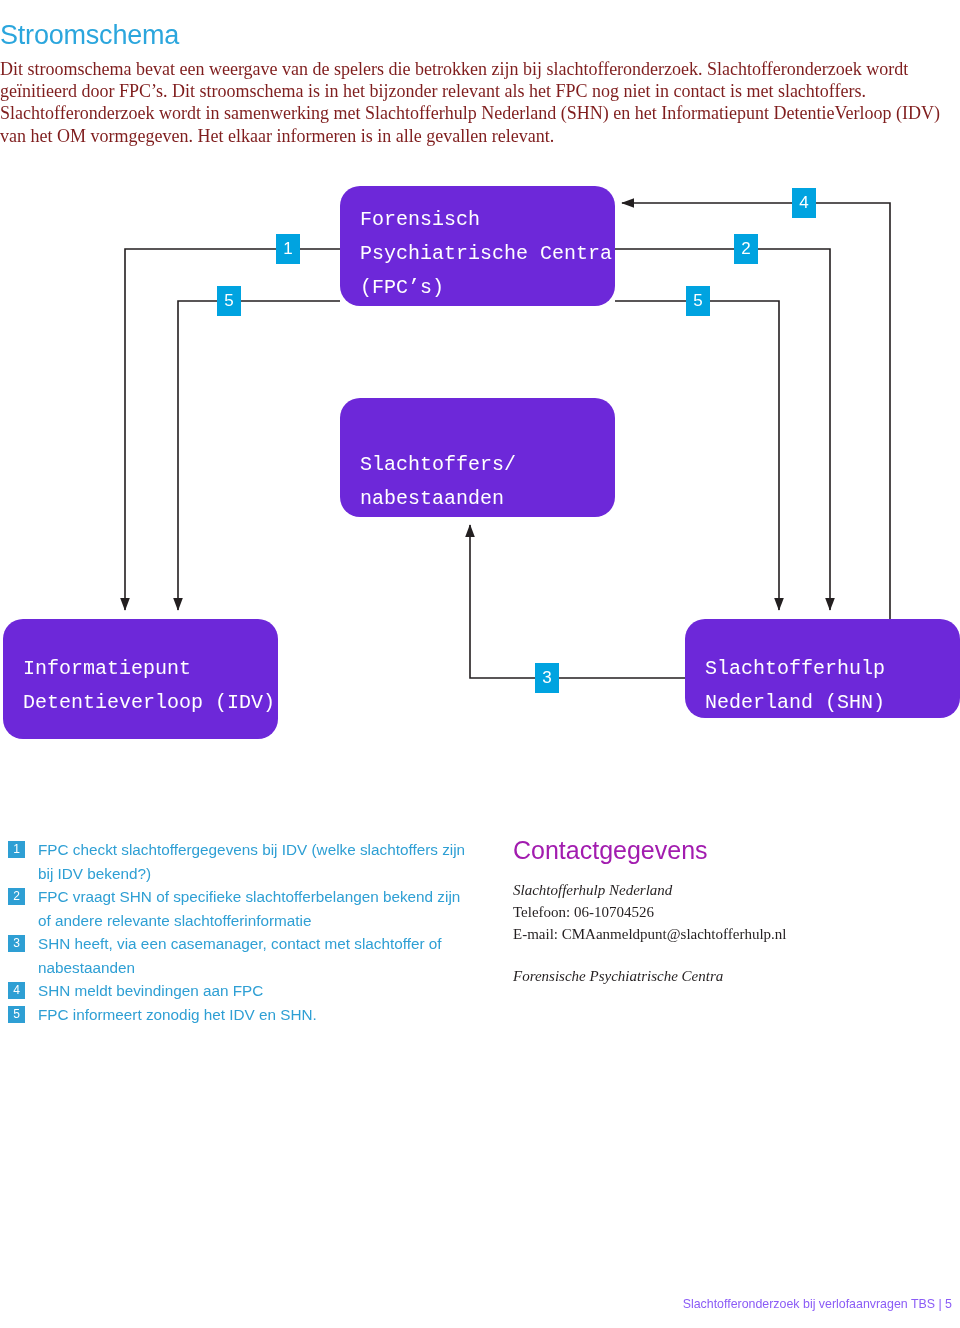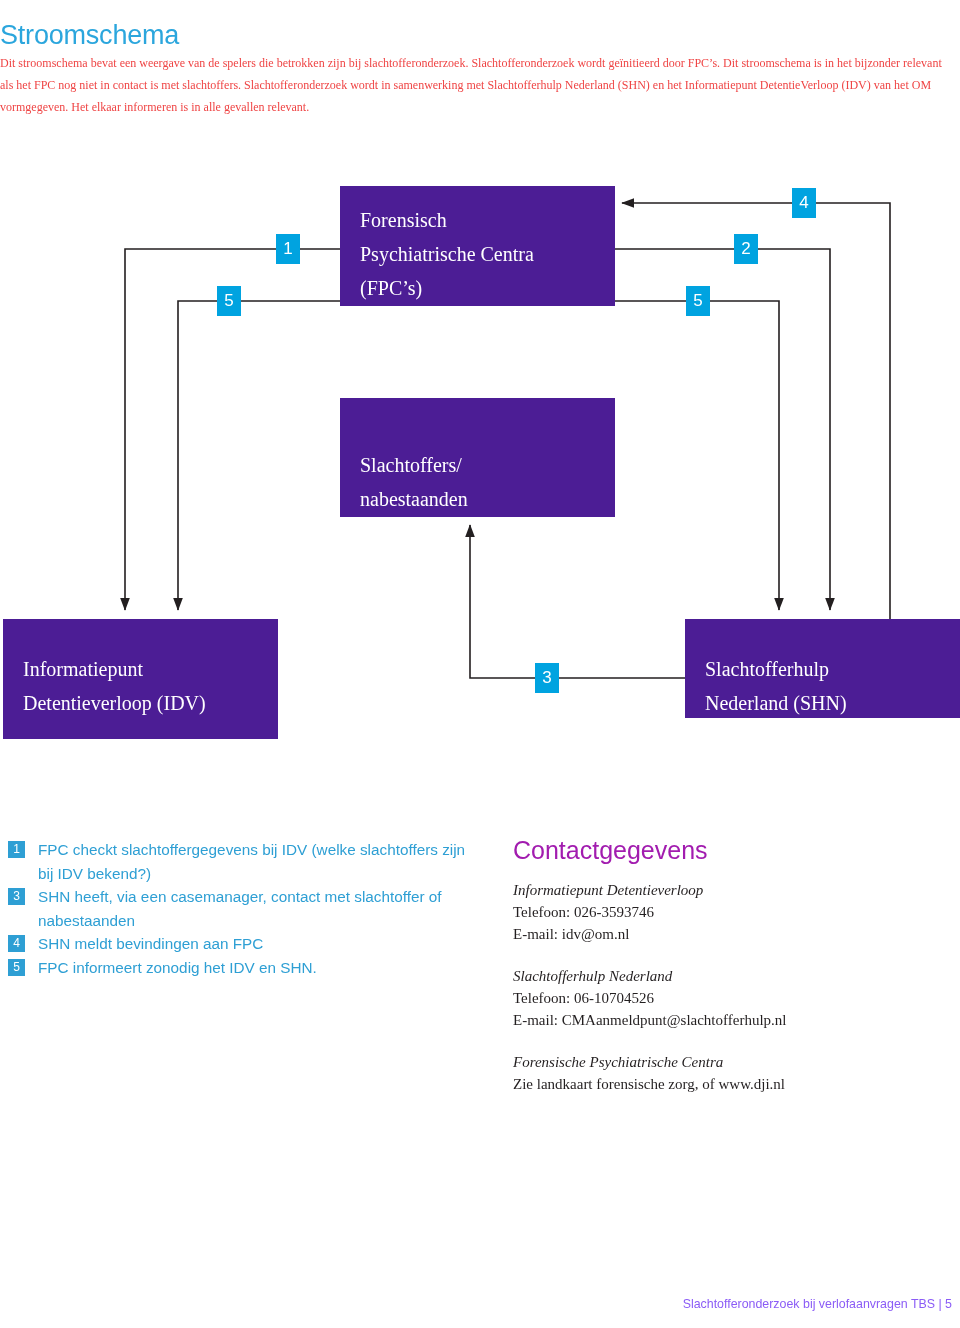--- a/index.html
+++ b/index.html
@@ -29,45 +29,46 @@
     white-space: nowrap;
   }
 
   
   #intro {
     position: absolute;
     left: 0px;
     top: 40px;
     width: 952px;
     font-family: "Liberation Serif", serif;
-    font-size: 12px;
+    font-size: 18px;
     line-height: 22.2px;
-    color: #ef4444;
+    color: #7f1d1d;
     text-align: left;
   }
 
   
   #diagram {
     position: absolute;
     left: 0px;
     top: 170px;
     width: 960px;
     height: 600px;
   }
   #diagram svg { display: block; }
 
   .node-box {
     position: absolute;
-    background: #4c1d95;
+    background: #6d28d9;
     box-sizing: border-box;
-    font-family: Liberation Serif, serif;
+    font-family: Liberation Mono, monospace;
     font-size: 20px;
     line-height: 34px;
     color: #ffffff;
     padding: 0;
+    border-radius: 20px;
   }
   .node-label {
     position: absolute;
     left: 20px;
     white-space: pre-line;
   }
 
   #node-fpc      { left: 340px; top: 16px;  width: 275px; height: 120px; }
   #node-fpc .node-label      { top: 17px; }
   #node-victims  { left: 340px; top: 228px; width: 275px; height: 119px; }
@@ -226,49 +227,44 @@
   <div class="step-marker" id="marker-3">3</div>
 </div>
 
 <div id="legend">
   <div class="legend-row">
     <span class="legend-badge">1</span>
     <span>FPC checkt slachtoffergegevens bij IDV (welke slachtoffers zijn bij IDV bekend?)</span>
   </div>
   <div class="legend-row">
     <span class="legend-badge">2</span>
+    <span>FPC vraagt SHN of specifieke slachtofferbelangen bekend zijn of andere relevante slachtofferinformatie</span>
   </div>
   <div class="legend-row">
     <span class="legend-badge">3</span>
     <span>SHN heeft, via een casemanager, contact met slachtoffer of nabestaanden</span>
   </div>
   <div class="legend-row">
     <span class="legend-badge">4</span>
     <span>SHN meldt bevindingen aan FPC</span>
   </div>
   <div class="legend-row">
     <span class="legend-badge">5</span>
     <span>FPC informeert zonodig het IDV en SHN.</span>
   </div>
 </div>
 
 <div id="contact">
   <div id="contact-title">Contactgegevens</div>
 
-  <div class="contact-block">
-    <div class="contact-org">Informatiepunt Detentieverloop</div>
-    <div class="contact-line">Telefoon: 026-3593746</div>
-    <div class="contact-line">E-mail: idv@om.nl</div>
-  </div>
 
   <div class="contact-block">
     <div class="contact-org">Slachtofferhulp Nederland</div>
     <div class="contact-line">Telefoon: 06-10704526</div>
     <div class="contact-line">E-mail: CMAanmeldpunt@slachtofferhulp.nl</div>
   </div>
 
   <div class="contact-block">
     <div class="contact-org">Forensische Psychiatrische Centra</div>
-    <div class="contact-line">Zie landkaart forensische zorg, of www.dji.nl</div>
   </div>
 </div>
 
 <div id="footer">Slachtofferonderzoek bij verlofaanvragen TBS | 5</div>
 
 </body></html>

